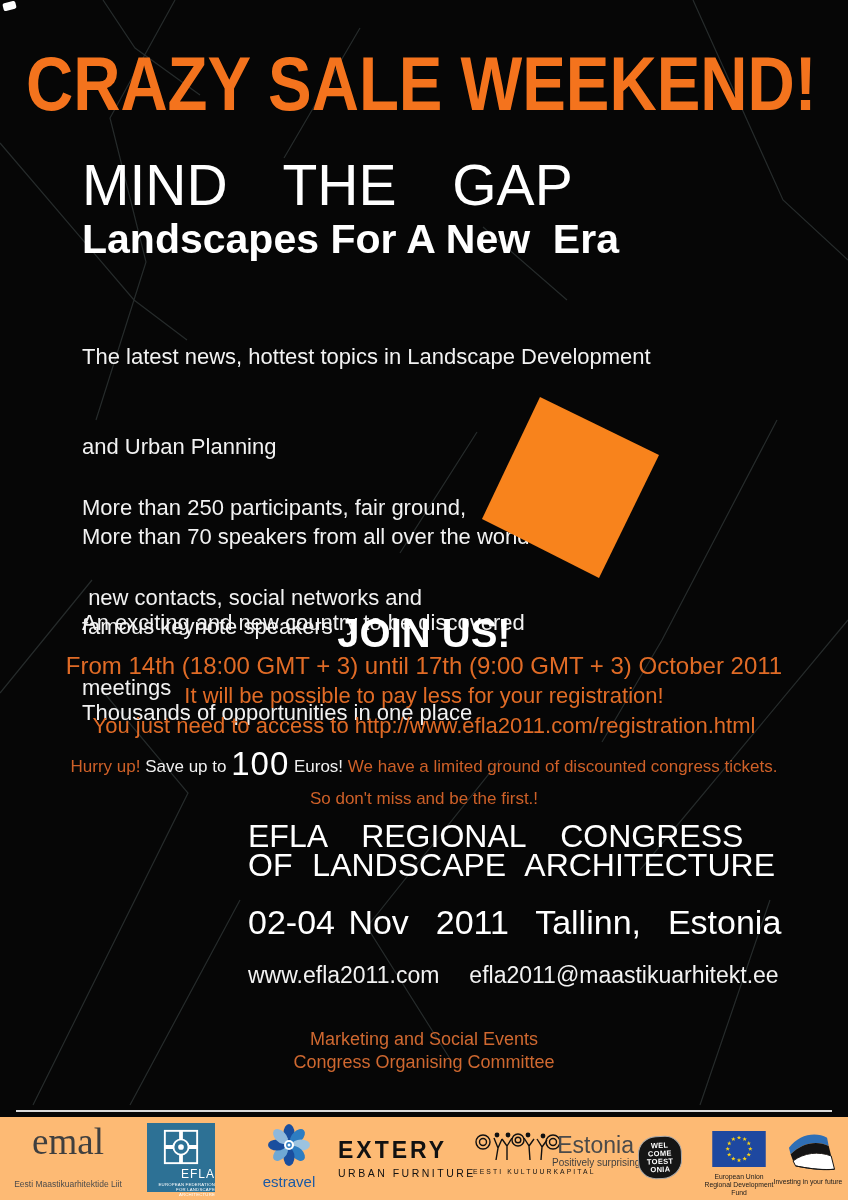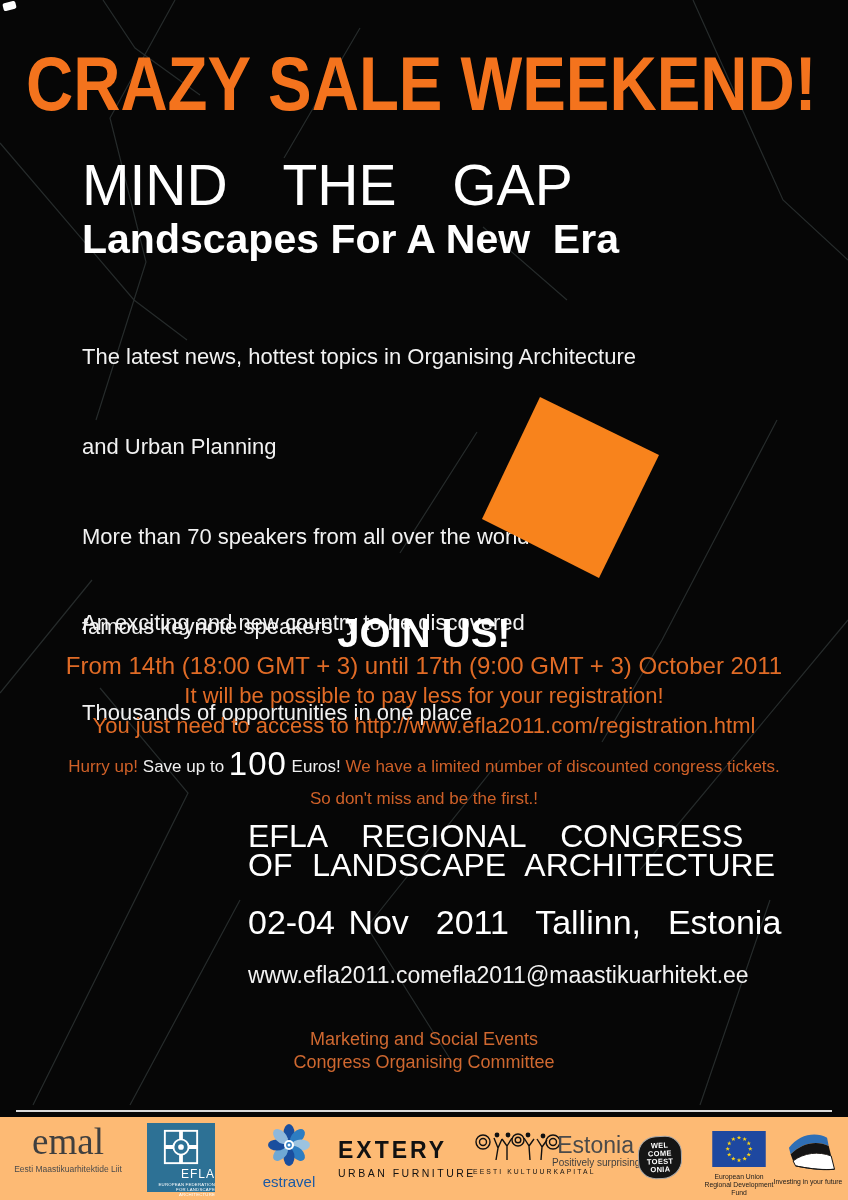--- a/index.html
+++ b/index.html
@@ -27,29 +27,29 @@
   .join-l1{font-size:24px;} .join-l2{font-size:22px;} .join-l3{font-size:22px;}
   .offer{left:0;right:0;top:745px;text-align:center;color:#ce6028;font-size:17px;}
   .offer .white{color:#f0f0f0;}
   .offer .amount{font-size:33px;color:#fff;vertical-align:-3px;letter-spacing:1px;}
   .offer-line2{margin-top:6px;font-size:17px;}
   .congress{left:248px;top:822px;color:#fff;}
   .congress .t1{font-size:32px;line-height:28px;word-spacing:26px;white-space:nowrap;}
   .congress .t2{font-size:32px;line-height:30px;word-spacing:11px;white-space:nowrap;}
   .congress-date{left:248px;top:903px;font-size:34px;color:#fff;white-space:pre;word-spacing:4px;}
   .contact{left:248px;top:962px;font-size:23px;color:#f2f2f2;white-space:nowrap;}
-  .contact .email{}
+  .contact .email{margin-left:30px;}
   .committee{left:0;right:0;top:1028px;text-align:center;color:#cf6830;font-size:18px;line-height:23px;}
   .hairline{left:16px;top:1110px;width:816px;height:2px;background:rgba(255,255,255,.85);}
   .footer{left:0;top:1117px;width:848px;height:83px;background:#fdba74;}
   .footer .abs{position:absolute;}
 
   .emal{left:14px;top:6px;width:108px;text-align:center;color:#3f3f3f;}
   .emal .name{font-family:"Liberation Serif",serif;font-size:37px;line-height:38px;}
-  .emal .sub{font-size:8.5px;color:#4b4b4b;margin-top:3px;white-space:nowrap;}
+  .emal .sub{font-size:8.5px;color:#4b4b4b;margin-top:18px;white-space:nowrap;}
 
   .efla{left:147px;top:6px;width:68px;height:69px;background:#2d7195;color:#fff;text-align:right;}
   .efla .emblem{display:block;margin:5px auto 0 auto;}
   .efla .name{font-size:12px;margin:1px 0 0 6px;letter-spacing:1px;}
   .efla .sub{font-size:4.3px;margin:1px 0 0 6px;line-height:5px;letter-spacing:.2px;}
 
   .estravel{left:262px;top:4px;width:54px;text-align:center;}
   .estravel .name{font-size:15px;color:#1b5aa5;margin-top:0;}
 
   .extery{left:338px;top:20px;color:#111;}
@@ -88,46 +88,51 @@
   </svg>
 
   <div class="corner-mark"></div>
 
   <div class="abs sale-title">CRAZY SALE WEEKEND!</div>
 
   <div class="abs headline">MIND THE GAP</div>
   <div class="abs subheadline">Landscapes For A New  Era</div>
 
   <div class="abs block block1">
-    <div>The latest news, hottest topics in Organising Architecture</div>
+    <div>The latest news, hottest topics in Landscape Development</div>
     <div>and Urban Planning</div>
     <div>More than 70 speakers from all over the world and 8</div>
     <div>famous keynote speakers</div>
   </div>
 
   <svg class="abs orange-square" width="200" height="205" viewBox="0 0 200 205">
     <polygon points="70,12 189,70 129,193 12,134" fill="#f8831c"></polygon>
   </svg>
 
+  <div class="abs block block2">
+    <div>More than 250 participants, fair ground,</div>
+    <div> new contacts, social networks and</div>
+    <div>meetings</div>
+  </div>
 
   <div class="abs block block3">
     <div>An exciting and new country to be discovered</div>
     <div>Thousands of opportunities in one place</div>
   </div>
 
   <div class="abs join-title">JOIN US!</div>
 
   <div class="abs join-lines">
     <div class="l join-l1">From 14th (18:00 GMT + 3) until 17th (9:00 GMT + 3) October 2011</div>
     <div class="l join-l2">It will be possible to pay less for your registration!</div>
     <div class="l join-l3">You just need to access to http://www.efla2011.com/registration.html</div>
   </div>
 
   <div class="abs offer">
-    <div><span>Hurry up!</span><span class="white"> Save up to </span><span class="white amount">100</span><span class="white"> Euros! </span><span>We have a limited number of discounted congress tickets.</span></div>
+    <div><span>Hurry up!</span><span class="white"> Save up to </span><span class="white amount">100</span><span class="white"> Euros! </span><span>We have a limited ground of discounted congress tickets.</span></div>
     <div class="offer-line2">So don't miss and be the first.!</div>
   </div>
 
   <div class="abs congress">
     <div class="t1">EFLA REGIONAL CONGRESS</div>
     <div class="t2">OF LANDSCAPE ARCHITECTURE</div>
   </div>
 
   <div class="abs congress-date">02-04 Nov  2011  Tallinn,  Estonia</div>
 

